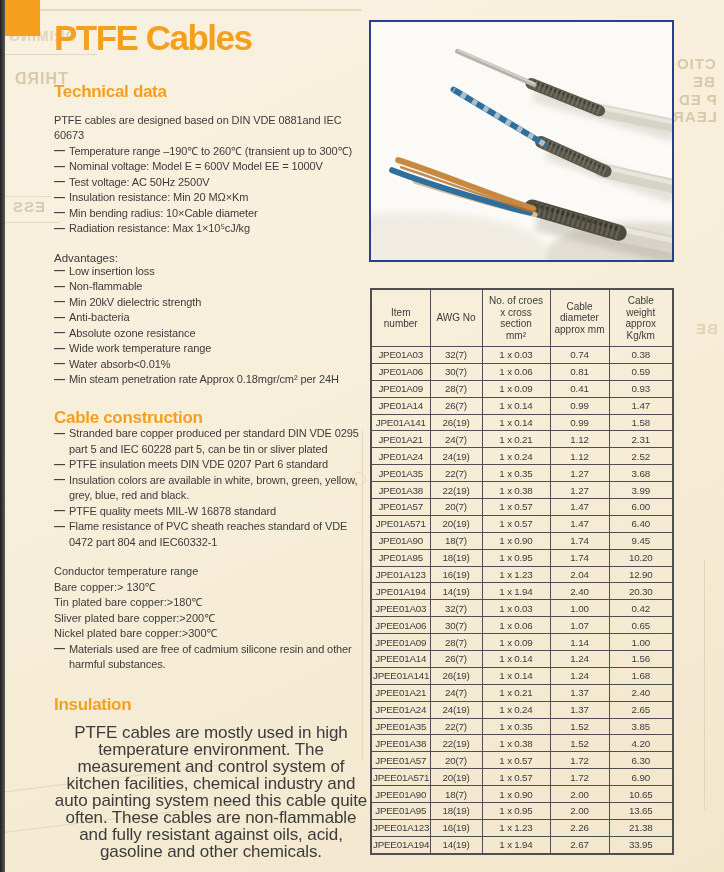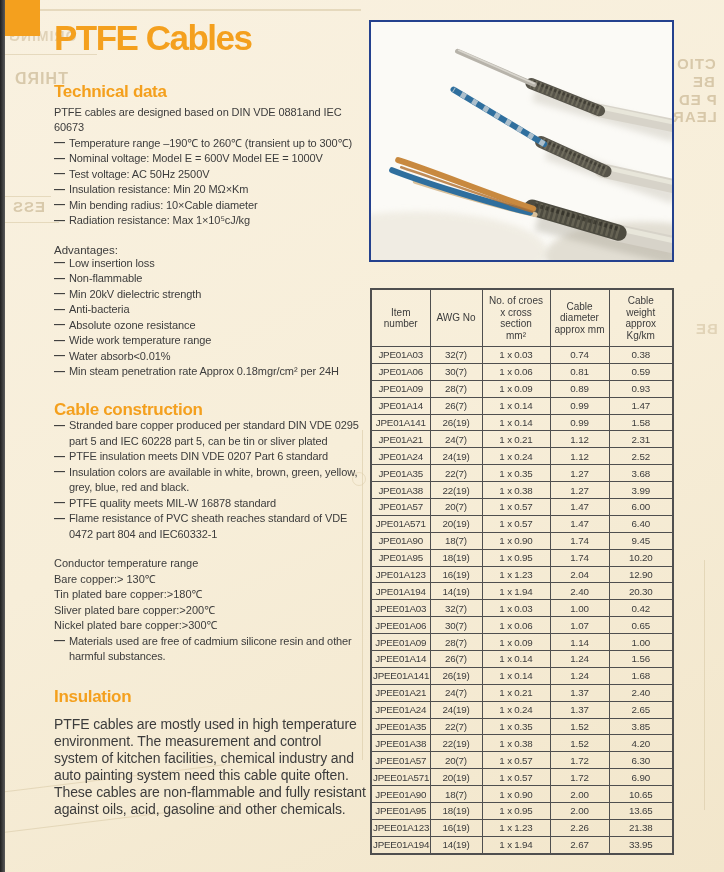--- a/index.html
+++ b/index.html
@@ -31,31 +31,31 @@
   .ln6{left:704px;top:560px;width:1px;height:250px;}
   .ln7{left:0;top:778px;width:225px;transform:rotate(-7deg);}
   .ln8{left:0;top:818px;width:235px;transform:rotate(-7deg);}
   .ring{position:absolute;left:352px;top:472px;width:12px;height:12px;border:1px solid #d9c9a6;
     border-radius:50%;opacity:.5;}
   
   .left-col{position:absolute;left:54px;top:20px;width:314px;z-index:1;}
   .page-title{font-size:35px;font-weight:bold;color:#f4a01e;margin:0;line-height:1.02;letter-spacing:-1.5px;}
   .section-h{font-size:17px;font-weight:bold;color:#f4a01e;margin:0;letter-spacing:-0.3px;line-height:1.05;}
   .mt-tech{margin-top:27px;}
-  .intro{font-size:11px;line-height:15.5px;margin-top:4px;letter-spacing:-0.1px;}
+  .intro{font-size:11px;line-height:15.5px;margin-top:12px;letter-spacing:-0.1px;}
   ul.dash-list{list-style:none;margin:0;padding:0;font-size:11px;line-height:15.5px;letter-spacing:-0.1px;}
   ul.dash-list li{position:relative;padding-left:15px;}
   ul.dash-list li::before{content:"—";position:absolute;left:0;top:-0.5px;font-weight:bold;}
   .adv-label{font-size:11.5px;margin-top:15px;}
   .mt-constr{margin-top:21px;}
   .mt-constr-list{margin-top:7px;}
   .cond-block{margin-top:14px;font-size:11px;line-height:15.5px;}
   .materials{margin-top:15px;}
   .mt-app{margin-top:23px;}
-  .app-para{font-size:14px;line-height:17px;margin-top:10px;letter-spacing:-0.1px;}
+  .app-para{font-size:17px;line-height:17px;margin-top:10px;letter-spacing:-0.1px;text-align:center;}
   
   .photo{position:absolute;left:369px;top:20px;width:305px;height:242px;box-sizing:border-box;
     border:2px solid #24418e;background:#fbfaf6;z-index:1;}
   .photo svg{display:block;width:100%;height:100%;}
   
   .spec-table{position:absolute;left:370px;top:288px;width:302px;z-index:1;
     border-collapse:collapse;table-layout:fixed;border:2px solid #4f4f4f;}
   .spec-table th,.spec-table td{border:1px solid #4f4f4f;}
   .spec-table th{font-size:10px;line-height:11.5px;font-weight:normal;white-space:pre-line;
     padding:5px 1px;text-align:center;}
@@ -236,21 +236,21 @@
           <td>30(7)</td>
           <td>1 x 0.06</td>
           <td>0.81</td>
           <td>0.59</td>
         </tr>
 
         <tr>
           <td>JPE01A09</td>
           <td>28(7)</td>
           <td>1 x 0.09</td>
-          <td>0.89</td>
+          <td>0.41</td>
           <td>0.93</td>
         </tr>
 
         <tr>
           <td>JPE01A14</td>
           <td>26(7)</td>
           <td>1 x 0.14</td>
           <td>0.99</td>
           <td>1.47</td>
         </tr>

